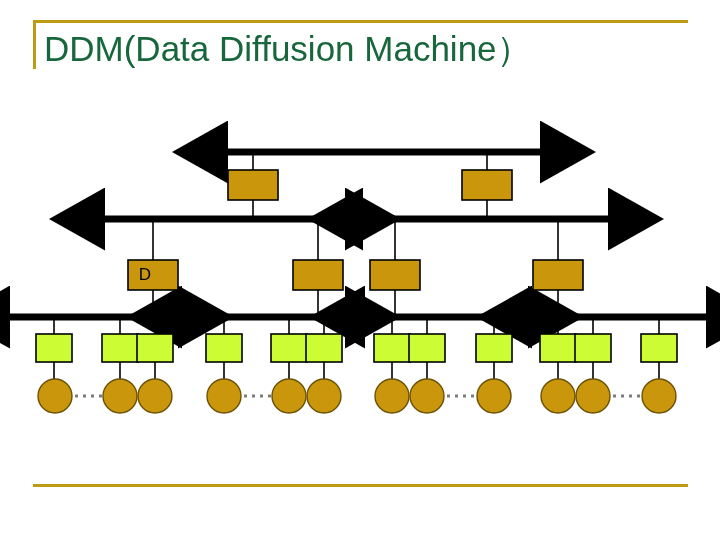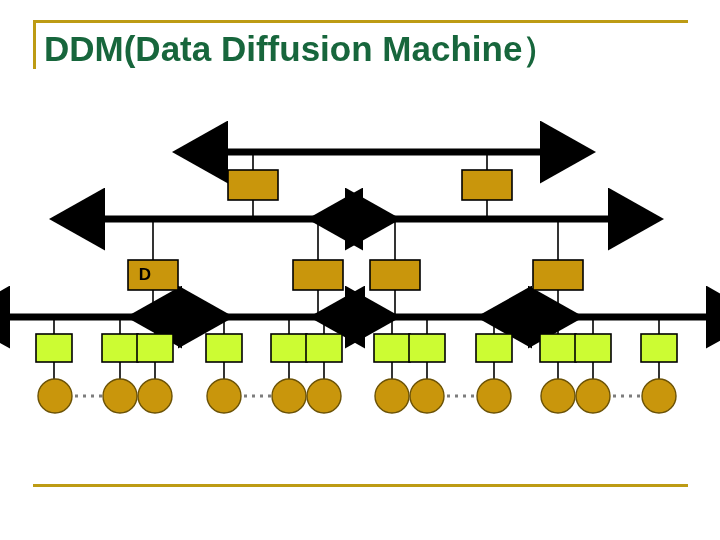--- a/index.html
+++ b/index.html
@@ -7,21 +7,20 @@
     padding: 0;
     background: #ffffff;
   }
   #slide {
     position: relative;
     width: 720px;
     height: 540px;
     background: #ffffff;
     overflow: hidden;
     font-family: "Liberation Sans", sans-serif;
-    font-weight: bold;
   }
   
   #title-area {
     position: absolute;
     left: 0;
     top: 0;
     width: 720px;
     height: 110px;
   }
   #title-top-rule {

